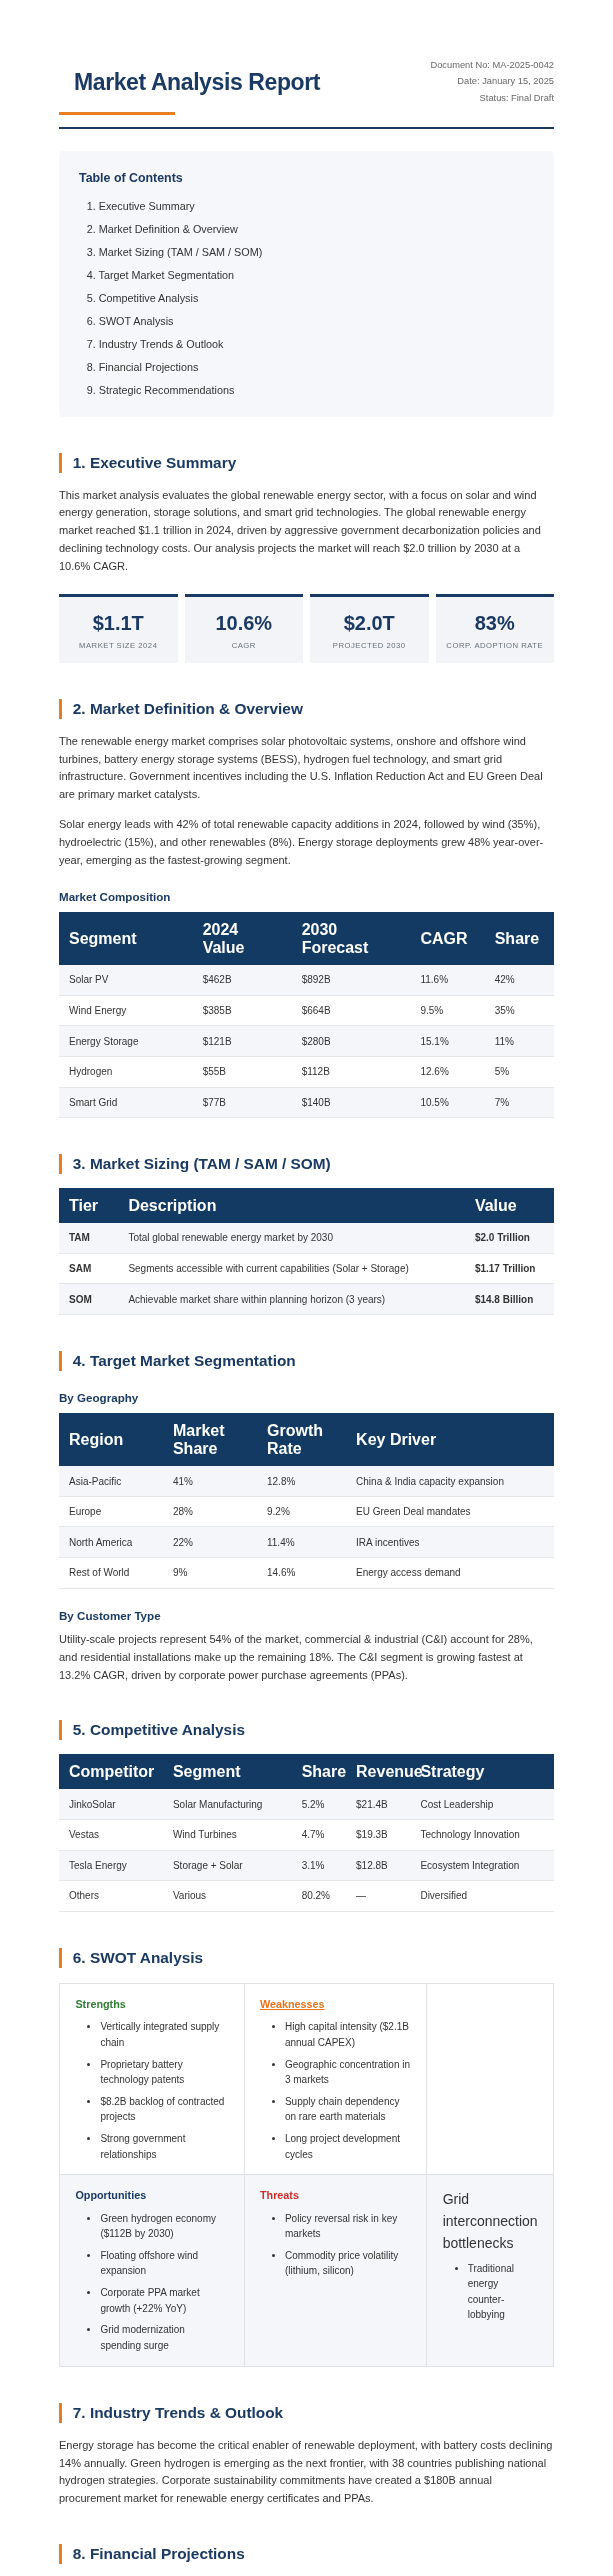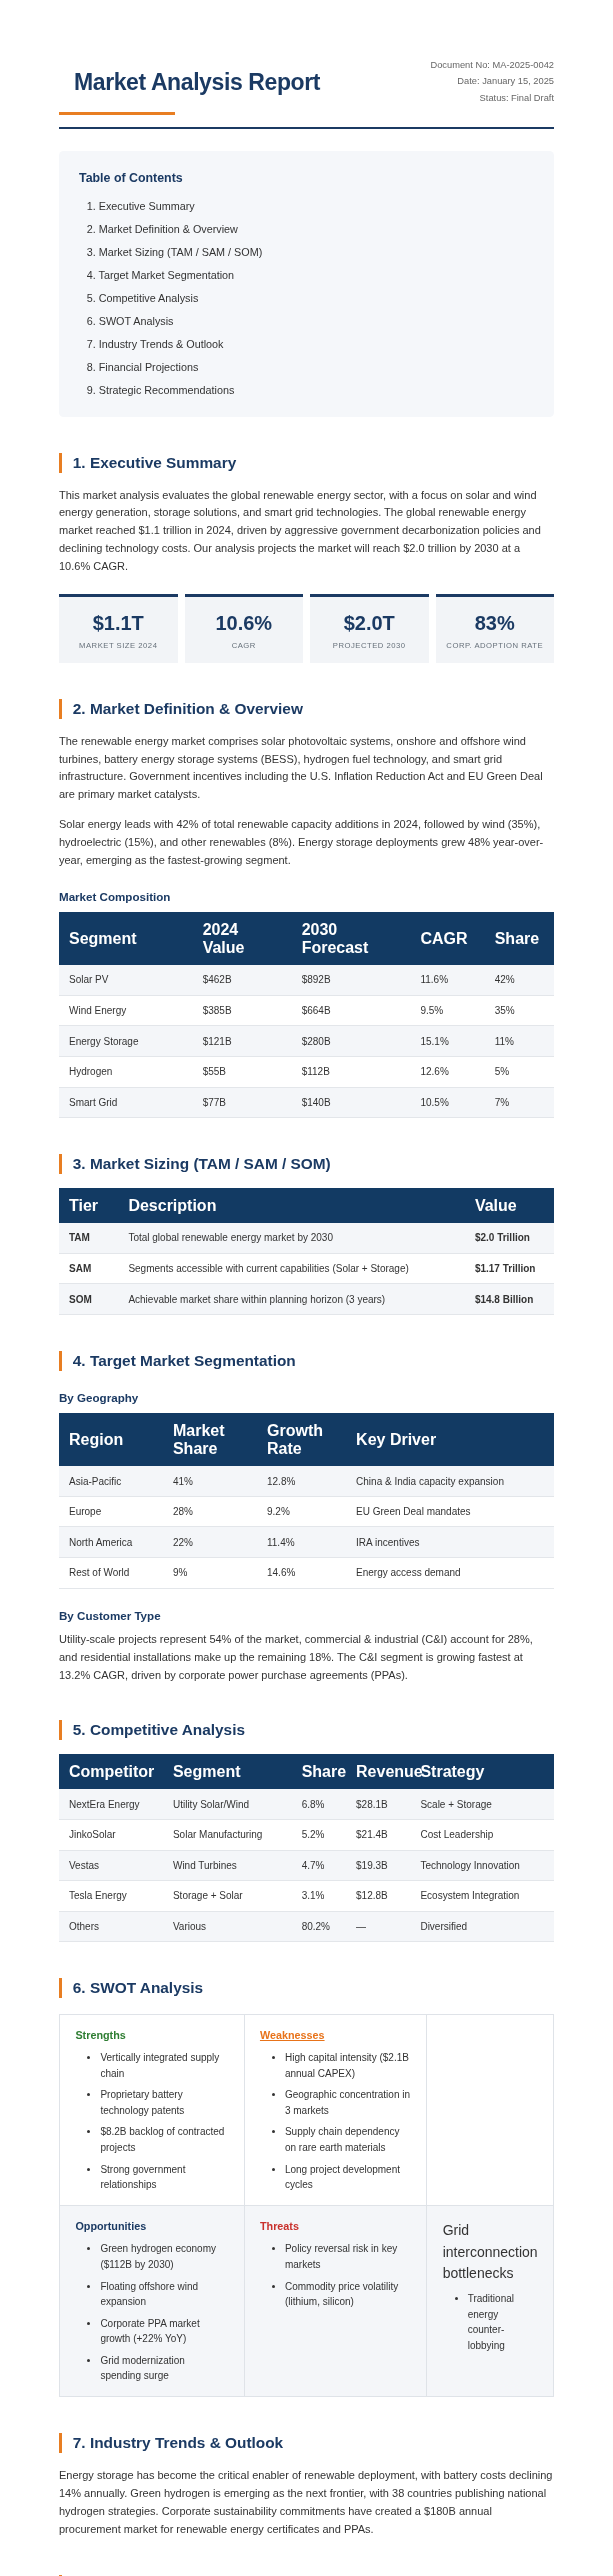--- a/index.html
+++ b/index.html
@@ -274,27 +274,20 @@
       <tr>
         <th>Competitor</th>
         <th>Segment</th>
         <th>Share</th>
         <th>Revenue</th>
         <th>Strategy</th>
       </tr>
     </thead>
     <tbody>
       <tr>
-        <td>NextEra Energy</td>
-        <td>Utility Solar/Wind</td>
-        <td>6.8%</td>
-        <td>$28.1B</td>
-        <td>Scale + Storage</td>
-      </tr>
-      <tr>
         <td>JinkoSolar</td>
         <td>Solar Manufacturing</td>
         <td>5.2%</td>
         <td>$21.4B</td>
         <td>Cost Leadership</td>
       </tr>
       <tr>
         <td>Vestas</td>
         <td>Wind Turbines</td>
         <td>4.7%</td>

